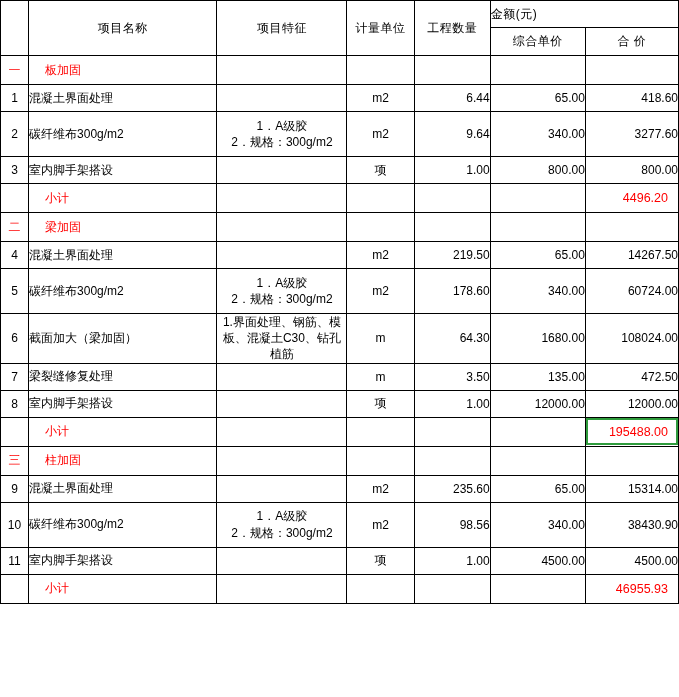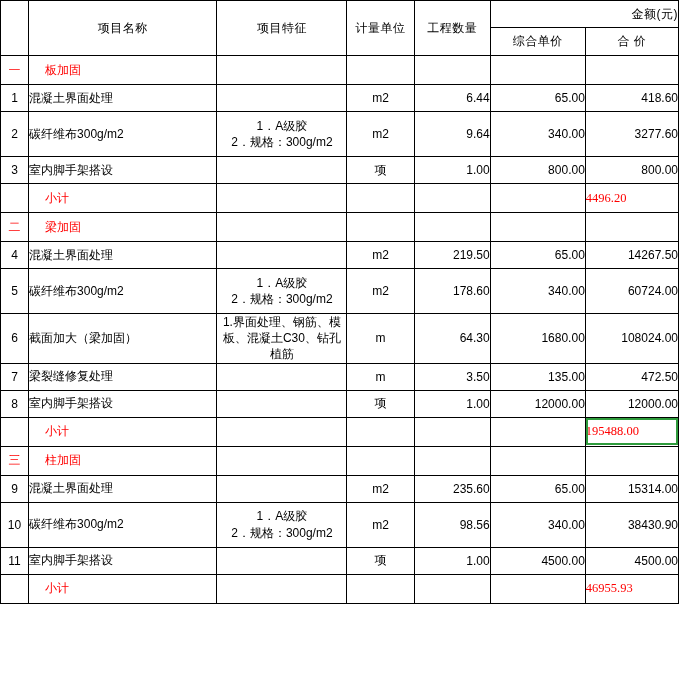--- a/index.html
+++ b/index.html
@@ -79,38 +79,38 @@
     color: #ff0000;
     font-weight: bold;
     font-size: 13px;
     margin-left: 18px;
   }
   .sub .sub-title {
     padding-left: 16px;
     text-align: left;
   }
   .sub .sub-amount {
+    text-align: right;
     padding-right: 10px;
     font-size: 12.5px;
-    font-family: Liberation Serif, serif;
   }
   .feat {
     padding: 3px 5px;
     text-align: center;
     line-height: 1.35;
     font-size: 11px;
     white-space: pre-line;
   }
   .r-tall { height: 44px; }
   .highlight-box {
     outline: 2px solid #2e9b3c;
     outline-offset: -3px;
   }
   .amt-hdr-group {
-    text-align: right;
+    text-align: left;
     height: 26px;
   }
 </style>
 </head>
 <body>
 
 <div class="sheet">
   <table class="boq">
     <colgroup>
       <col class="c-no">

